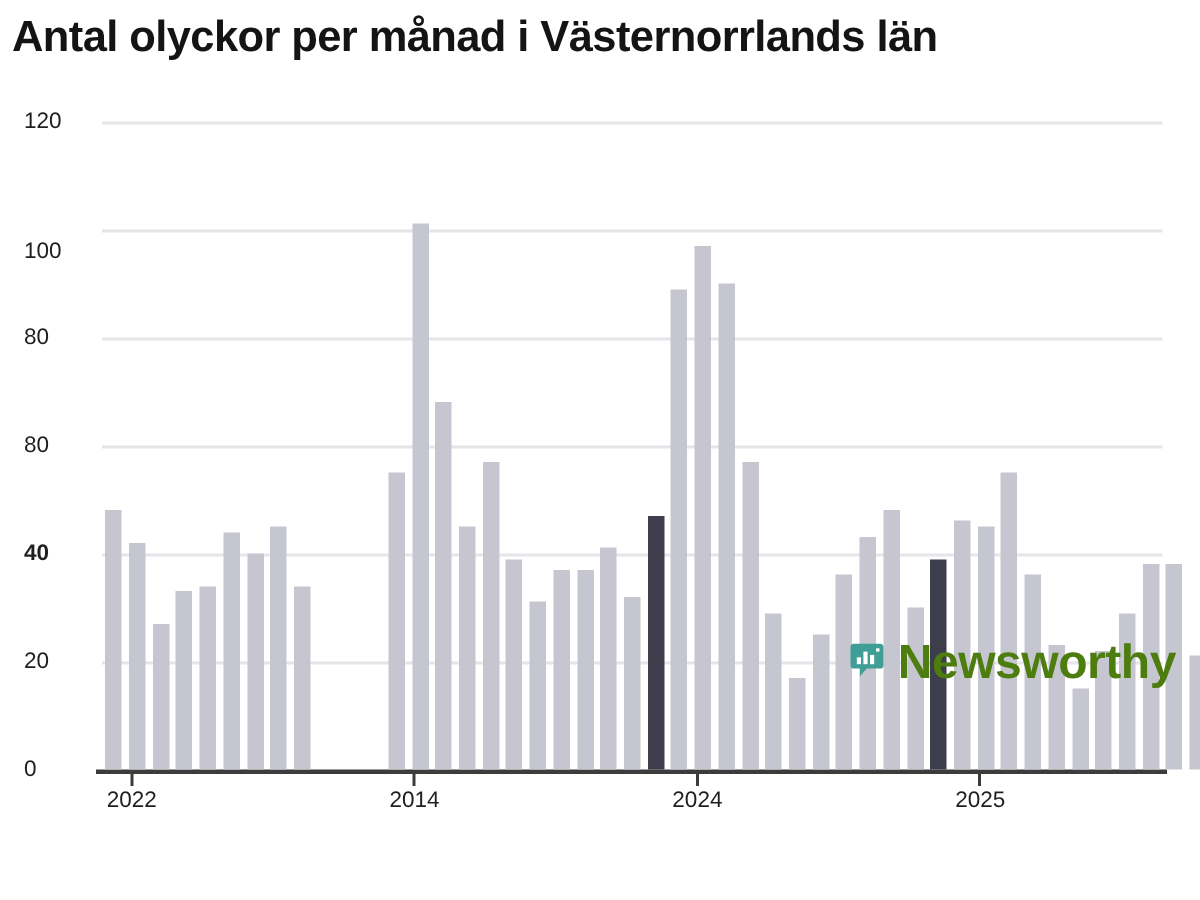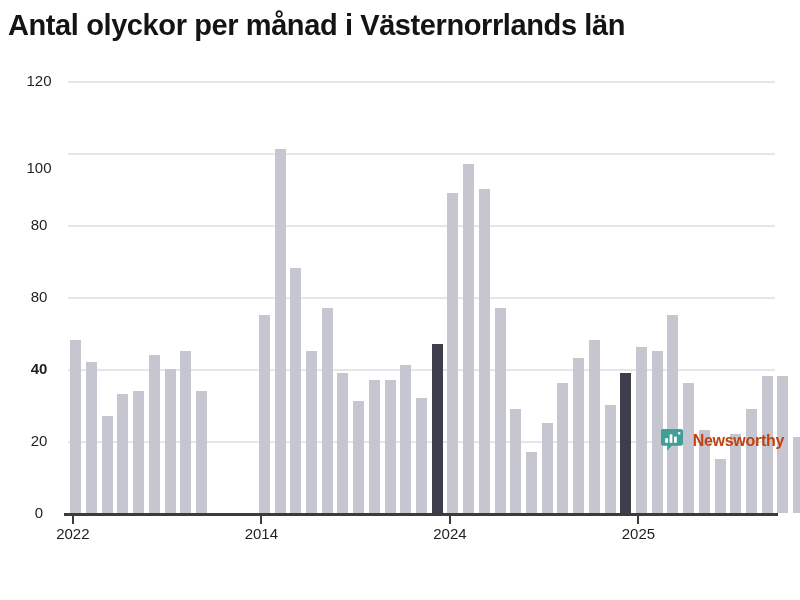--- a/index.html
+++ b/index.html
@@ -49,21 +49,21 @@
     left:64px;
     top:445px;
     width:714px;
     height:3px;
     background:#3c3c3c;
   }
   .ylabel{
     position:absolute;
     right:0;
     width:46px;
-    text-align:center;
+    text-align:left;
     font-size:15px;
     color:#1f1f1f;
     transform:translateY(-9px);
   }
   .ylabels{
     position:absolute;
     left:0; top:0; width:62px; height:420px;
   }
 
   
@@ -78,21 +78,21 @@
     position:absolute;
     bottom:0;
     width:11px;
     background:#c6c6d0;
   }
   .bar.dark{background:#3d3d4c;}
 
   
   .xticks{
     position:absolute;
-    left:65px; top:448px; width:710px; height:40px;
+    left:80px; top:448px; width:710px; height:40px;
   }
   .xtick{
     position:absolute;
     top:0;
     width:2px;height:8px;
     background:#3c3c3c;
   }
   .xtick-label{
     position:absolute;
     top:9px;
@@ -119,23 +119,23 @@
     display:flex;
     align-items:center;
     gap:8px;
   }
   .logo-mark{
     width:26px;height:26px;
     position:relative;
     display:block;
   }
   .logo-text{
-    font-size:16px;
+    font-size:32px;
     font-weight:700;
-    color:#c2410c;
+    color:#4d7c0f;
     letter-spacing:-0.3px;
     line-height:26px;
   }
 </style>
 </head>
 <body>
 
 <div class="page">
 
   <div class="title">Antal olyckor per månad i Västernorrlands län</div>

